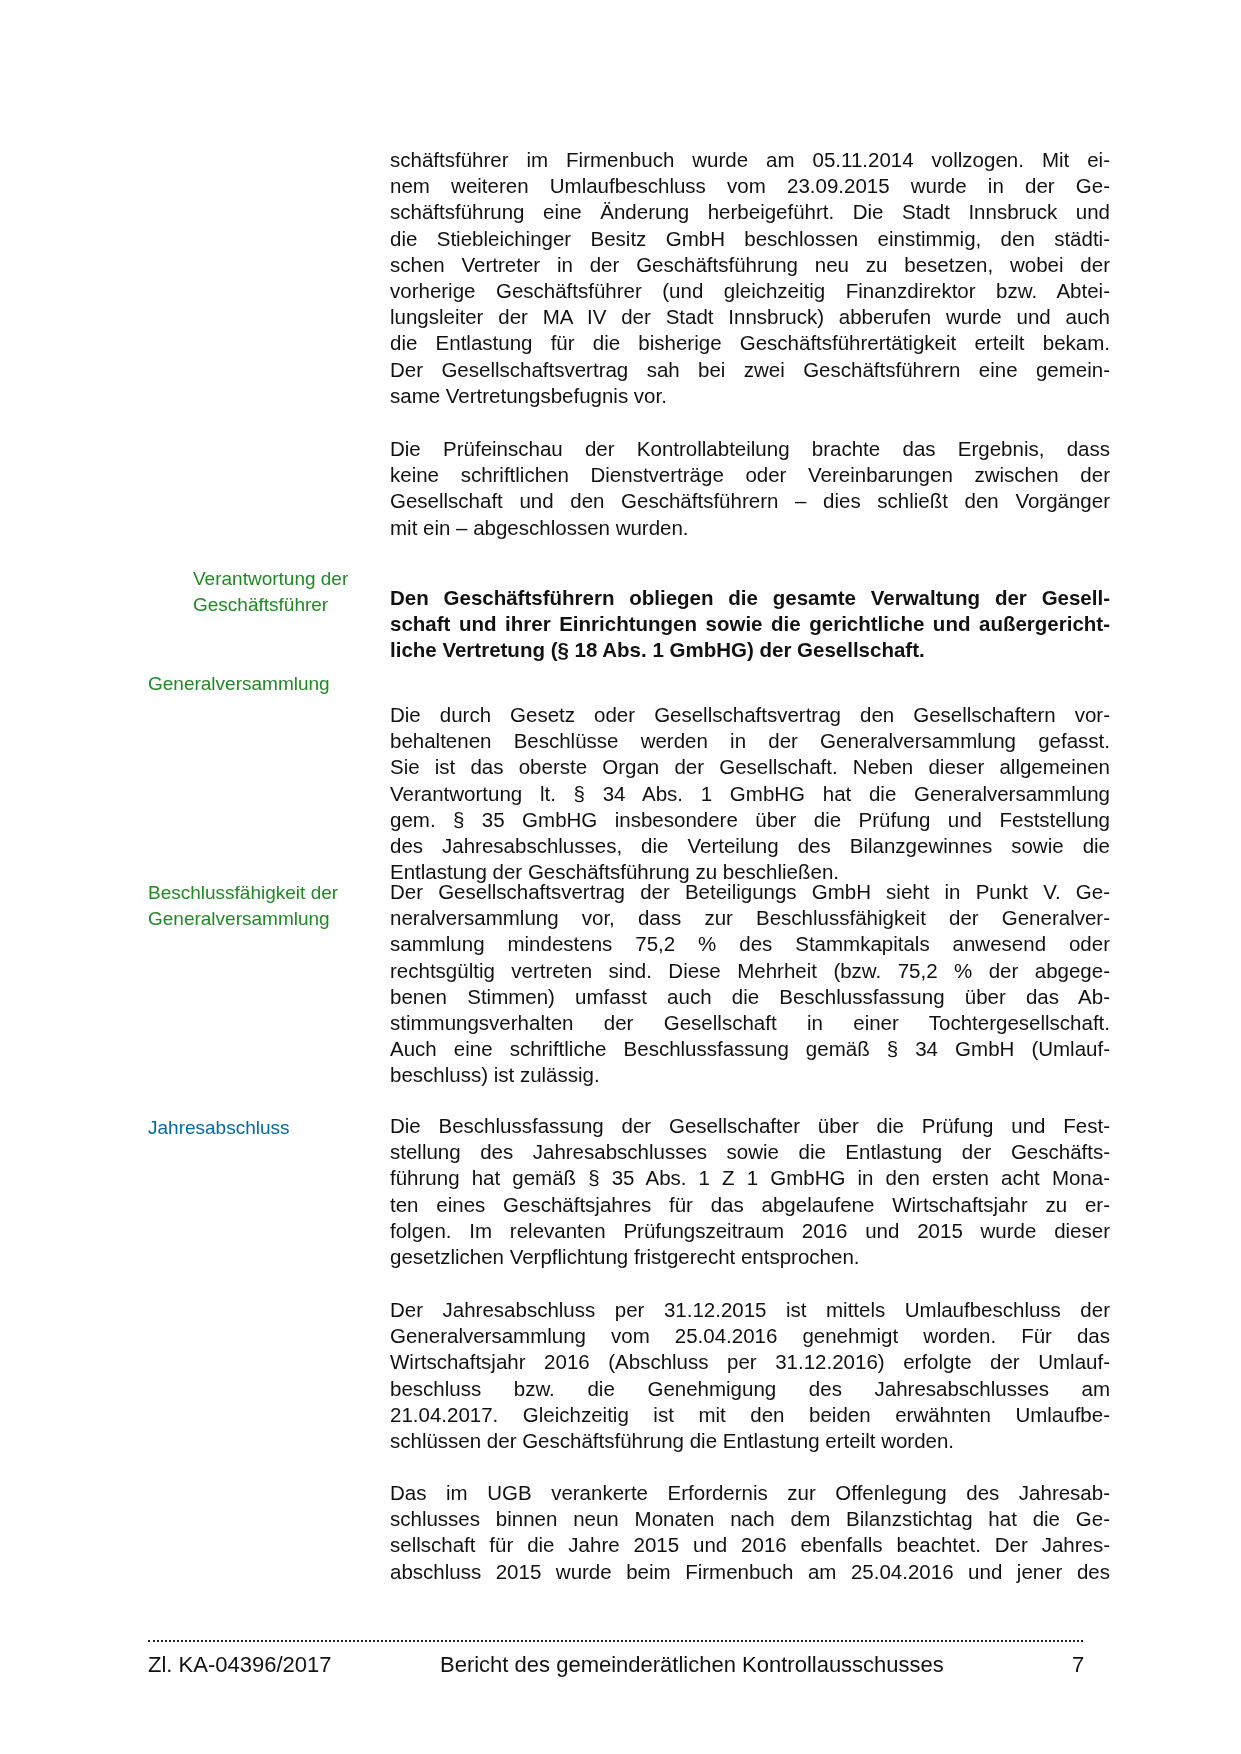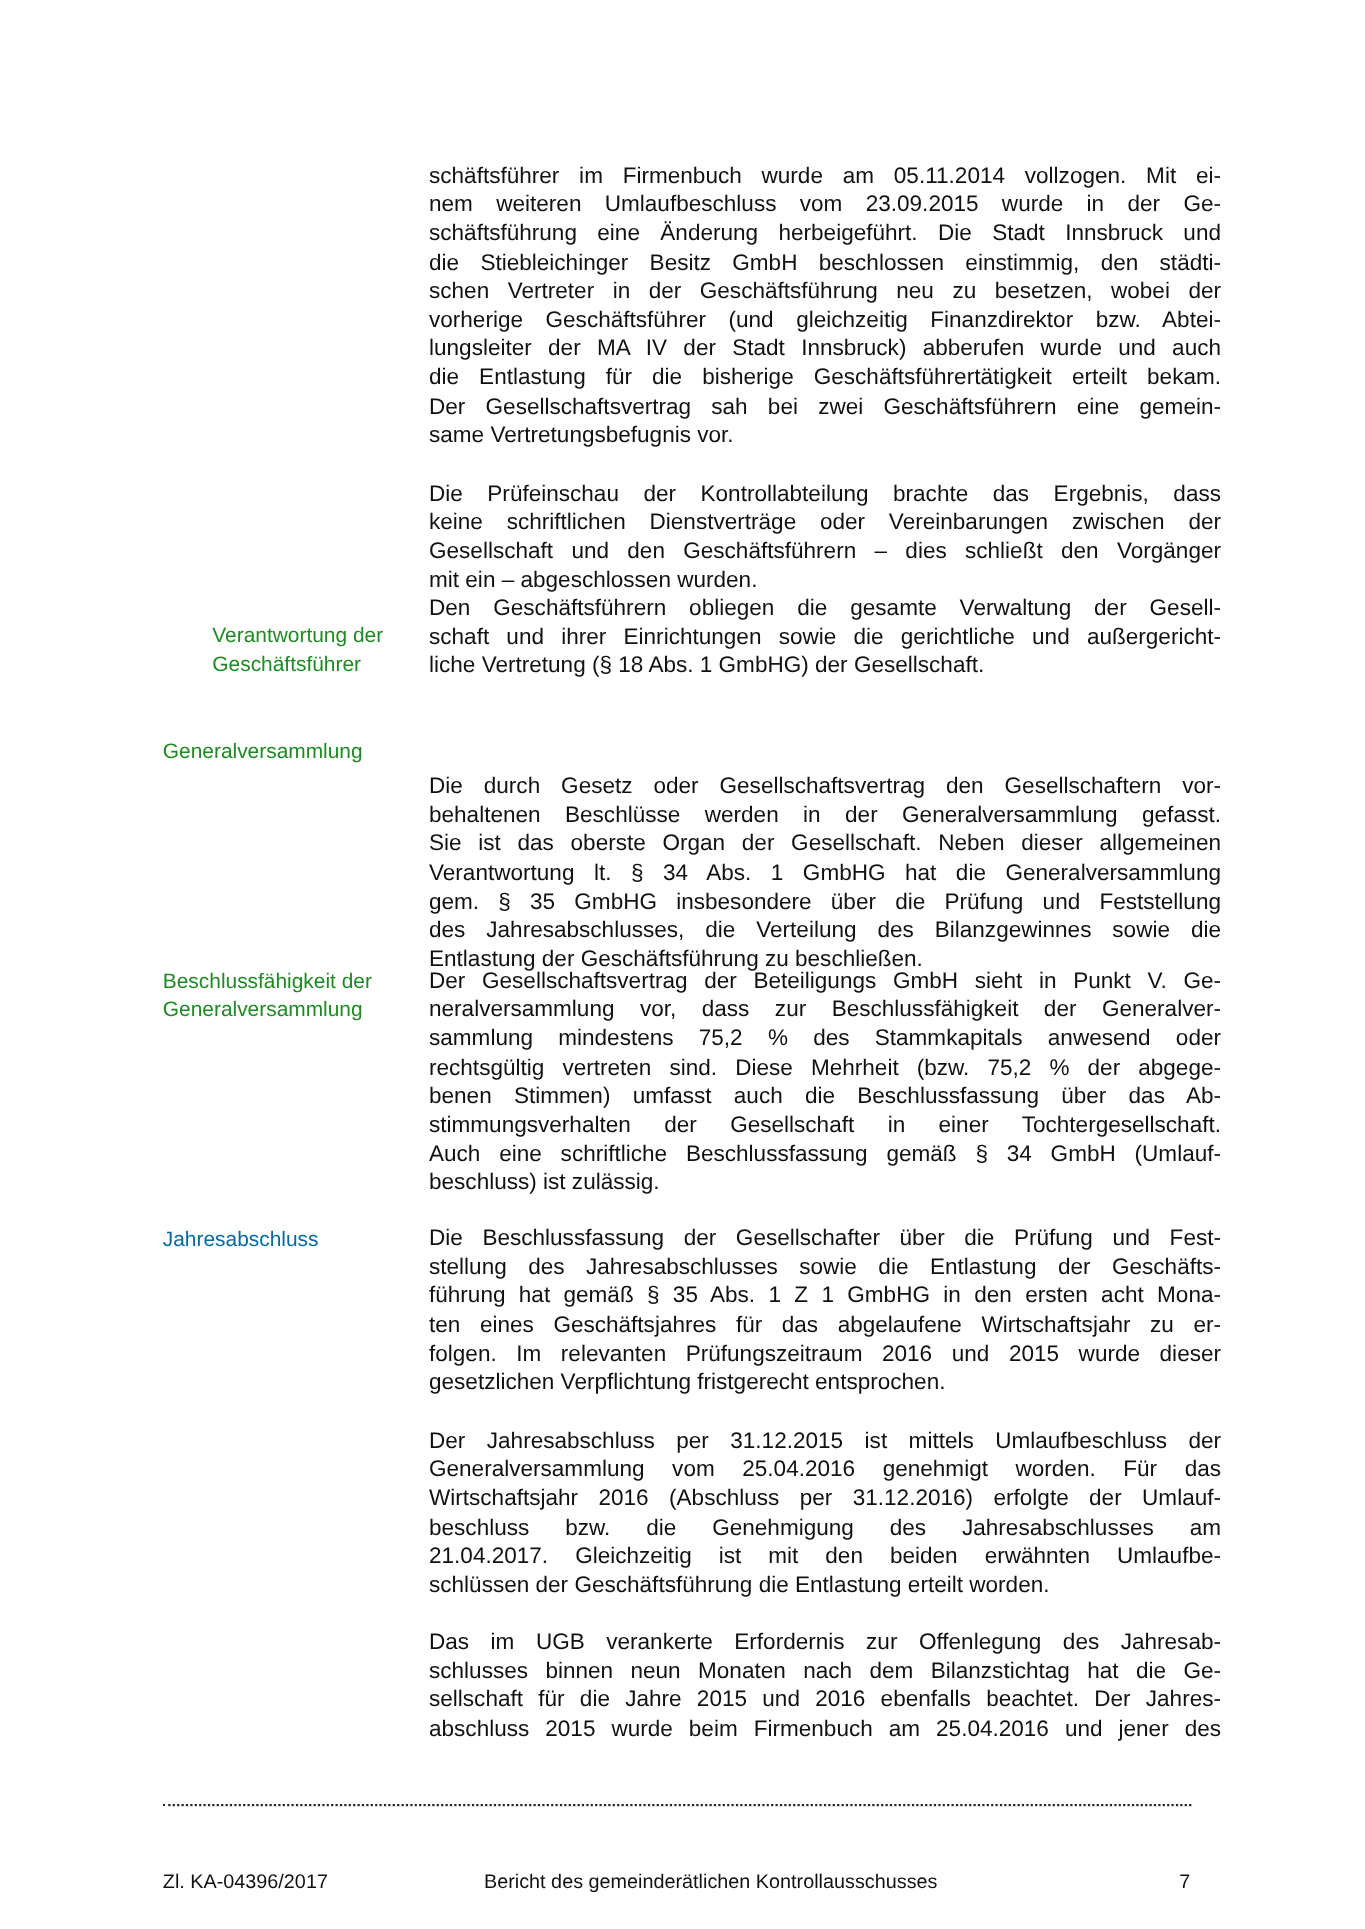--- a/index.html
+++ b/index.html
@@ -55,23 +55,22 @@
       position: absolute;
       left: 148px;
       top: 1640px;
       width: 935px;
       height: 0;
       border-top: 2px dotted #222;
     }
     .footer {
       position: absolute;
       top: 1652px;
-      font-size: 18px;
+      font-size: 22px;
       color: #111;
-      margin-top: 48px;
     }
     .footer-left { left: 148px; }
     .footer-center { left: 440px; }
     .footer-right { left: 1072px; }
   </style>
 </head>
 <body>
 
 <div class="page">
 
@@ -96,21 +95,21 @@
       <span class="ln">keine schriftlichen Dienstverträge oder Vereinbarungen zwischen der</span>
       <span class="ln">Gesellschaft und den Geschäftsführern – dies schließt den Vorgänger</span>
       <span class="ln last">mit ein – abgeschlossen wurden.</span>
     </p>
   </div>
 
   <div class="side-label" style="top: 566px; color: rgb(30, 138, 35); margin-left: 45px;">
     <div>Verantwortung der</div>
     <div>Geschäftsführer</div>
   </div>
-  <div class="body-col" style="top:540px;">
+  <div class="body-col" style="top:585px;font-weight:bold;">
     <p class="para">
       <span class="ln">Den Geschäftsführern obliegen die gesamte Verwaltung der Gesell-</span>
       <span class="ln">schaft und ihrer Einrichtungen sowie die gerichtliche und außergericht-</span>
       <span class="ln last">liche Vertretung (§ 18 Abs. 1 GmbHG) der Gesellschaft.</span>
     </p>
   </div>
 
   <div class="side-label" style="top: 671px; color: rgb(30, 138, 35);">
     <div>Generalversammlung</div>
   </div>

